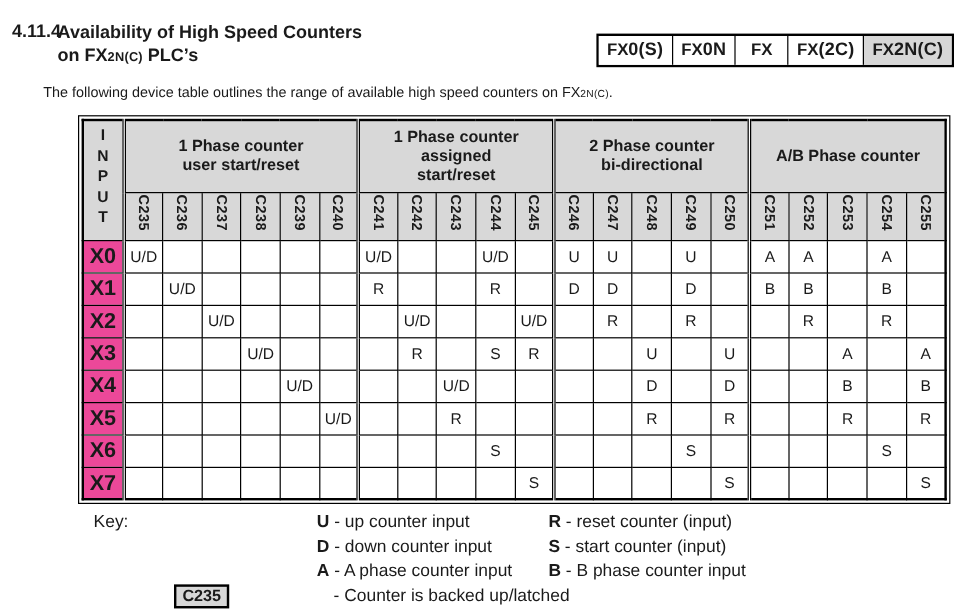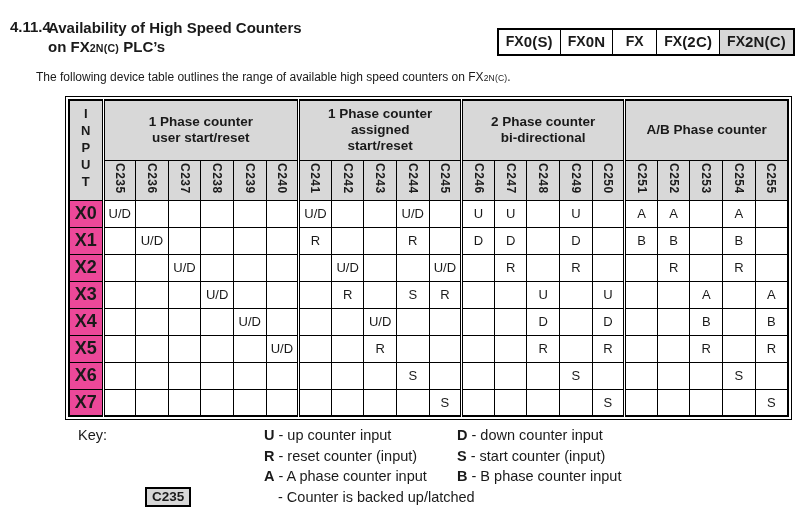--- a/index.html
+++ b/index.html
@@ -354,22 +354,22 @@
             <td class="cell">S</td>
           </tr>
         </tbody>
     </table>
   </div>
 
   <div class="key-label">Key:</div>
 
   <div class="key-grid">
       <div class="key-item"><b>U</b><span> - up counter input</span></div>
+      <div class="key-item"><b>R</b><span> - reset counter (input)</span></div>
       <div class="key-item"><b>D</b><span> - down counter input</span></div>
-      <div class="key-item"><b>R</b><span> - reset counter (input)</span></div>
       <div class="key-item"><b>S</b><span> - start counter (input)</span></div>
       <div class="key-item"><b>A</b><span> - A phase counter input</span></div>
       <div class="key-item"><b>B</b><span> - B phase counter input</span></div>
     </div>
 
   <div class="latched-box">C235</div>
   <div class="latched-text">- Counter is backed up/latched</div>
 
 </div>
 

